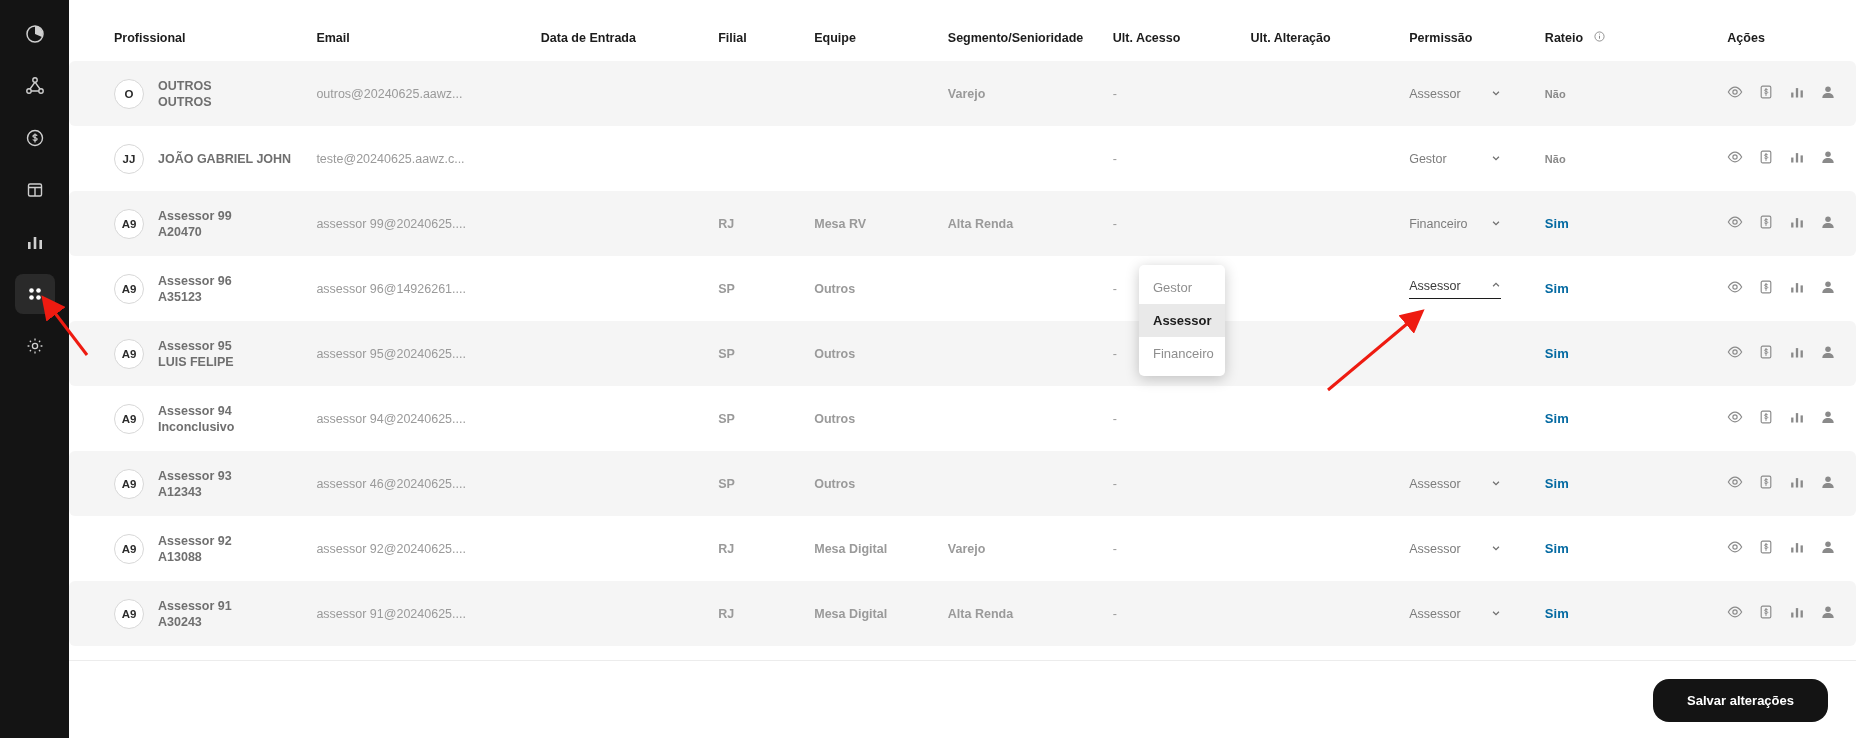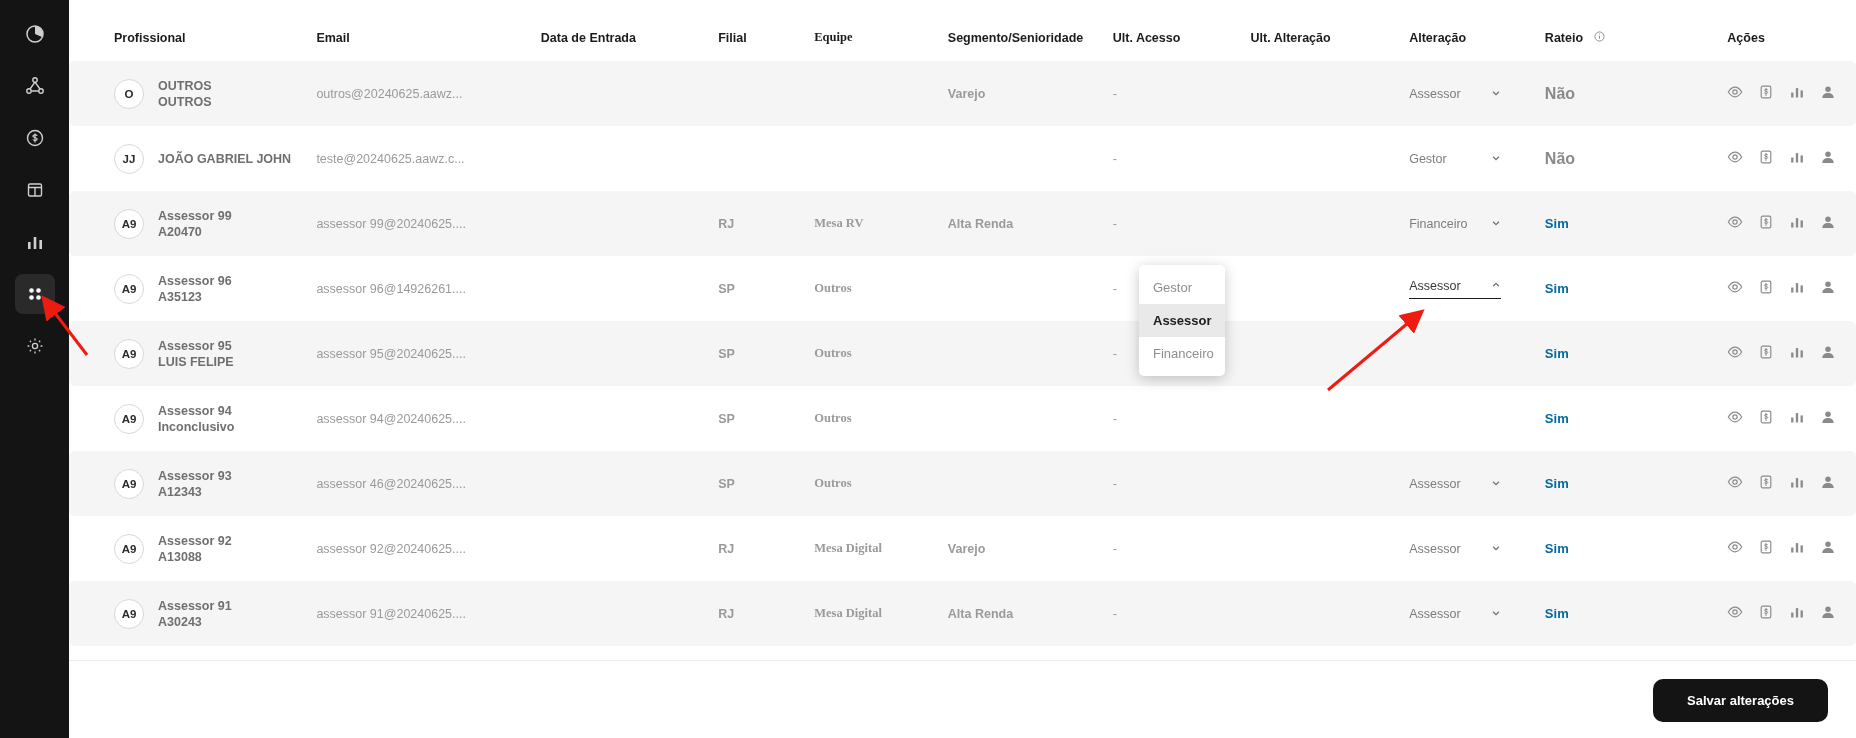--- a/index.html
+++ b/index.html
@@ -67,21 +67,21 @@
   }
   tr.row.shaded td { background: #f5f5f5; }
   tr.row td:first-child { border-top-left-radius: 6px; border-bottom-left-radius: 6px; }
   tr.row td:last-child { border-top-right-radius: 6px; border-bottom-right-radius: 6px; }
 
   
   .c-prof { width: 237px; }
   .c-email { width: 215px; }
   .c-data { width: 170px; }
   .c-filial { width: 92px; }
-  .c-equipe { width: 128px; font-family: Liberation Serif, serif; }
+  .c-equipe { width: 128px; }
   .c-seg { width: 158px; }
   .c-acesso { width: 132px; }
   .c-alter { width: 152px; }
   .c-perm { width: 130px; }
   .c-rateio { width: 148px; }
   .c-acoes { width: 150px; }
 
   .pad-l { padding-left: 45px !important; }
 
   
@@ -97,21 +97,21 @@
     flex: none;
   }
   .prof-names { display: flex; flex-direction: column; line-height: 1.28; }
   .prof-line1 { font-size: 12.5px; font-weight: 700; color: #6f6f6f; }
   .prof-line2 { font-size: 12.5px; font-weight: 700; color: #6f6f6f; }
   .prof-single { font-size: 12.5px; font-weight: 700; color: #6f6f6f; }
 
   .cell-txt { color: #9a9a9a; }
   .cell-dark { color: #6f6f6f; font-weight: 700; }
   .rateio-sim { color: #0369a1; font-weight: 700; font-size: 13px; }
-  .rateio-nao { color: #8a8a8a; font-weight: 700; font-size: 16px; }
+  .rateio-nao { color: #8a8a8a; font-weight: 700; font-size: 11px; }
 
   
   .perm-wrap {
     position: relative;
     display: flex; align-items: center;
     width: 92px;
     cursor: pointer;
   }
   .perm-label { font-size: 12.5px; color: #7c7c7c; flex: 1; }
   .perm-wrap.open .perm-label { color: #3a3a3a; }
@@ -162,21 +162,21 @@
     border-top: 1px solid #ececec;
   }
   #save-btn {
     position: absolute;
     right: 28px; top: 18px;
     background: #141414;
     color: #ffffff;
     font-size: 13px;
     font-weight: 700;
     border: none;
-    border-radius: 10px;
+    border-radius: 16px;
     padding: 14px 34px;
     cursor: pointer;
   }
 
   
   .anno { position: absolute; pointer-events: none; z-index: 60; }
 </style>
 </head>
 <body>
 
@@ -253,21 +253,21 @@
       <thead>
         <tr>
           <th class="c-prof pad-l">Profissional</th>
           <th class="c-email">Email</th>
           <th class="c-data">Data de Entrada</th>
           <th class="c-filial">Filial</th>
           <th class="c-equipe">Equipe</th>
           <th class="c-seg">Segmento/Senioridade</th>
           <th class="c-acesso">Ult. Acesso</th>
           <th class="c-alter">Ult. Alteração</th>
-          <th class="c-perm">Alteração</th>
+          <th class="c-perm">Permissão</th>
           <th class="c-rateio">
             <span class="hdr-info">
               <span>Rateio</span>
               <span>
                 <svg width="11" height="11" viewBox="0 0 12 12" stroke="#8a8a8a" stroke-width="1" fill="none">
                     <circle cx="6" cy="6" r="5"></circle>
                     <path d="M6 5.2 L6 8.4" stroke-width="1.1"></path>
                     <circle cx="6" cy="3.4" r="0.55" fill="#8a8a8a" stroke="none"></circle>
                   </svg>
               </span>

